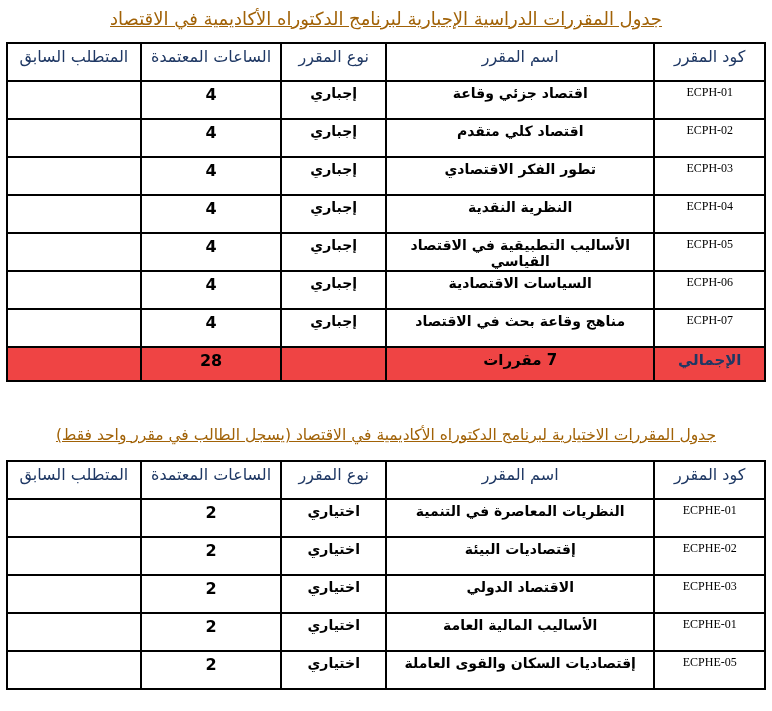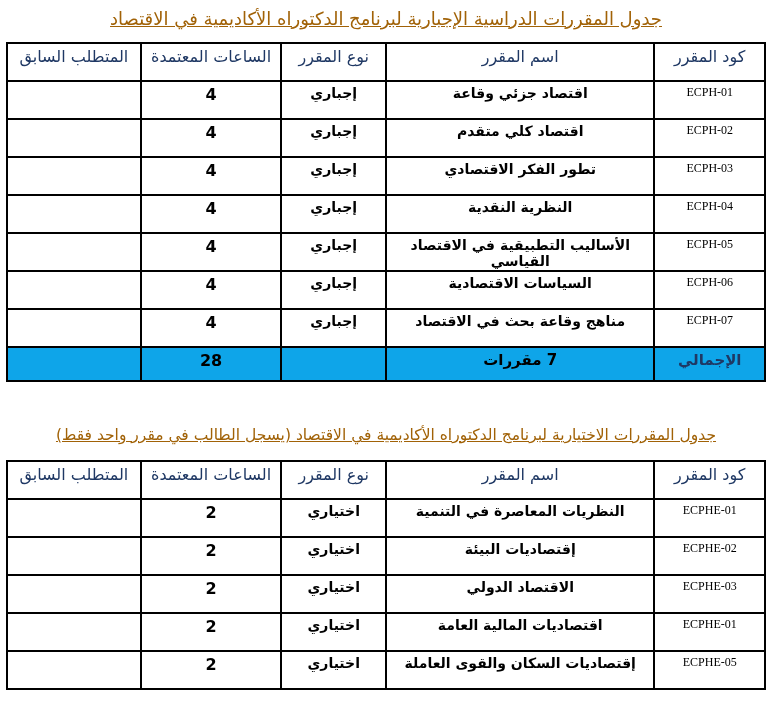--- a/index.html
+++ b/index.html
@@ -58,21 +58,21 @@
     font-weight: 400;
     direction: ltr;
     color: #000000;
   }
   td.cell-name  { font-weight: bold; font-size: 14px; color: #000000; }
   td.cell-type  { font-weight: bold; font-size: 14px; color: #000000; text-align: center; }
   td.cell-hours { font-weight: bold; font-size: 16px; color: #000000; }
   td.cell-prereq { font-size: 14px; }
 
   tr.totals-row td {
-    background: #0ea5e9;
+    background: #ef4444;
     font-weight: bold;
   }
   tr.totals-row td.cell-code {
     font-family: "DejaVu Sans", sans-serif;
     font-size: 15px;
     font-weight: bold;
     color: #1F3864;
     direction: rtl;
     margin-top: 41px;
   }
@@ -199,21 +199,21 @@
       </tr>
       <tr>
         <td class="cell-code">ECPHE-03</td>
         <td class="cell-name">الاقتصاد الدولي</td>
         <td class="cell-type">اختياري</td>
         <td class="cell-hours">2</td>
         <td class="cell-prereq"></td>
       </tr>
       <tr>
         <td class="cell-code">ECPHE-01</td>
-        <td class="cell-name">اقتصاديات المالية العامة</td>
+        <td class="cell-name">الأساليب المالية العامة</td>
         <td class="cell-type">اختياري</td>
         <td class="cell-hours">2</td>
         <td class="cell-prereq"></td>
       </tr>
       <tr>
         <td class="cell-code">ECPHE-05</td>
         <td class="cell-name">إقتصاديات السكان والقوى العاملة</td>
         <td class="cell-type">اختياري</td>
         <td class="cell-hours">2</td>
         <td class="cell-prereq"></td>

